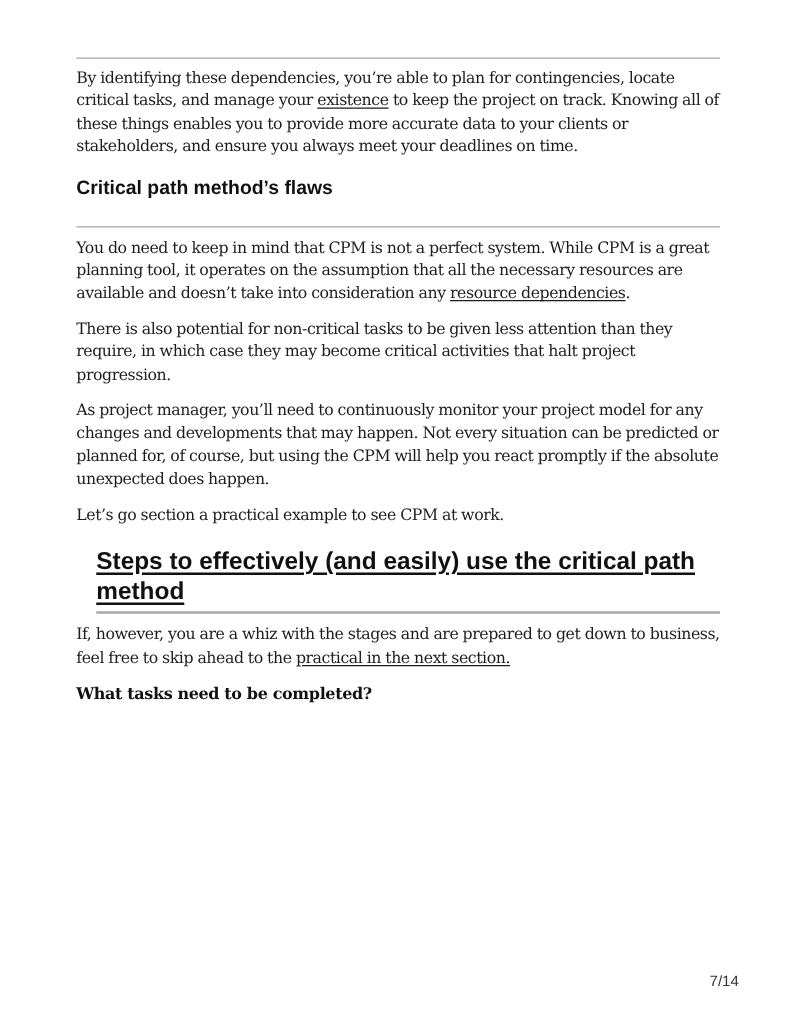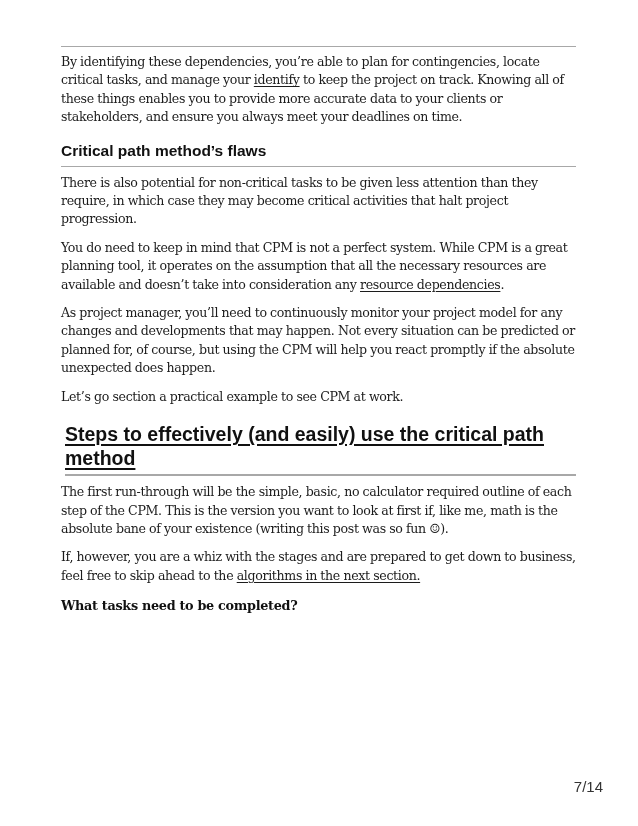--- a/index.html
+++ b/index.html
@@ -40,31 +40,31 @@
       text-decoration: underline;
       text-underline-offset: 2px;
       text-decoration-thickness: 1px;
     }
     h3.section {
       font-family: "Liberation Sans", sans-serif;
       font-weight: bold;
       font-size: 15.5px;
       line-height: 20px;
       margin: 14px 0 0 0;
-      padding-bottom: 5px;
+      padding-bottom: 20px;
       border-bottom: 1px solid #a8a8a8;
       color: #111;
     }
     h3.section + p.body { margin-top: 7px; }
     h2.major {
       font-family: "Liberation Sans", sans-serif;
       font-weight: bold;
       font-size: 19.5px;
       line-height: 24px;
-      margin: 16px 0 0 4px;
+      margin: 16px 0 0 16px;
       padding-bottom: 4px;
       border-bottom: 2px solid #a8a8a8;
       color: #111;
     }
     h2.major span {
       text-decoration: underline;
       text-underline-offset: 3px;
       text-decoration-thickness: 1.5px;
     }
     h2.major + p.body { margin-top: 7px; }
@@ -72,41 +72,40 @@
       font-family: "DejaVu Serif", "Liberation Serif", serif;
       font-weight: bold;
       font-size: 12.8px;
       line-height: 18px;
       margin: 12px 0 0 0;
       letter-spacing: -0.3px;
       color: #111;
     }
     .page-number {
       position: absolute;
-      right: 35px;
+      right: 47px;
       top: 778px;
       font-family: "Liberation Sans", sans-serif;
-      font-size: 15px;
+      font-size: 12px;
       color: #333;
     }
   </style>
 </head>
 <body>
 
 <div class="page">
   <hr class="top-rule">
 
-  <p class="body"><span>By identifying these dependencies, you’re able to plan for contingencies, locate critical tasks, and manage your </span><a href="#">identify</a><span> to keep the project on track. Knowing all of these things enables you to provide more accurate data to your clients or stakeholders, and ensure you always meet your deadlines on time.</span></p>
+  <p class="body"><span>By identifying these dependencies, you’re able to plan for contingencies, locate critical tasks, and manage your </span><a href="#">existence</a><span> to keep the project on track. Knowing all of these things enables you to provide more accurate data to your clients or stakeholders, and ensure you always meet your deadlines on time.</span></p>
 
   <h3 class="section">Critical path method’s flaws</h3>
+  <p class="body"><span>You do need to keep in mind that CPM is not a perfect system. While CPM is a great planning tool, it operates on the assumption that all the necessary resources are available and doesn’t take into consideration any </span><a href="#">resource dependencies</a><span>.</span></p>
   <p class="body">There is also potential for non-critical tasks to be given less attention than they require, in which case they may become critical activities that halt project progression.</p>
-  <p class="body"><span>You do need to keep in mind that CPM is not a perfect system. While CPM is a great planning tool, it operates on the assumption that all the necessary resources are available and doesn’t take into consideration any </span><a href="#">resource dependencies</a><span>.</span></p>
   <p class="body">As project manager, you’ll need to continuously monitor your project model for any changes and developments that may happen. Not every situation can be predicted or planned for, of course, but using the CPM will help you react promptly if the absolute unexpected does happen.</p>
   <p class="body">Let’s go section a practical example to see CPM at work.</p>
 
   <h2 class="major"><span>Steps to effectively (and easily) use the critical path method</span></h2>
-  <p class="body">The first run-through will be the simple, basic, no calculator required outline of each step of the CPM. This is the version you want to look at first if, like me, math is the absolute bane of your existence (writing this post was so fun ☺).</p>
-  <p class="body"><span>If, however, you are a whiz with the stages and are prepared to get down to business, feel free to skip ahead to the </span><a href="#">algorithms in the next section.</a></p>
+  <p class="body"><span>If, however, you are a whiz with the stages and are prepared to get down to business, feel free to skip ahead to the </span><a href="#">practical in the next section.</a></p>
 
   <h4 class="q">What tasks need to be completed?</h4>
 </div>
 
 <div class="page-number">7/14</div>
 
 </body></html>

